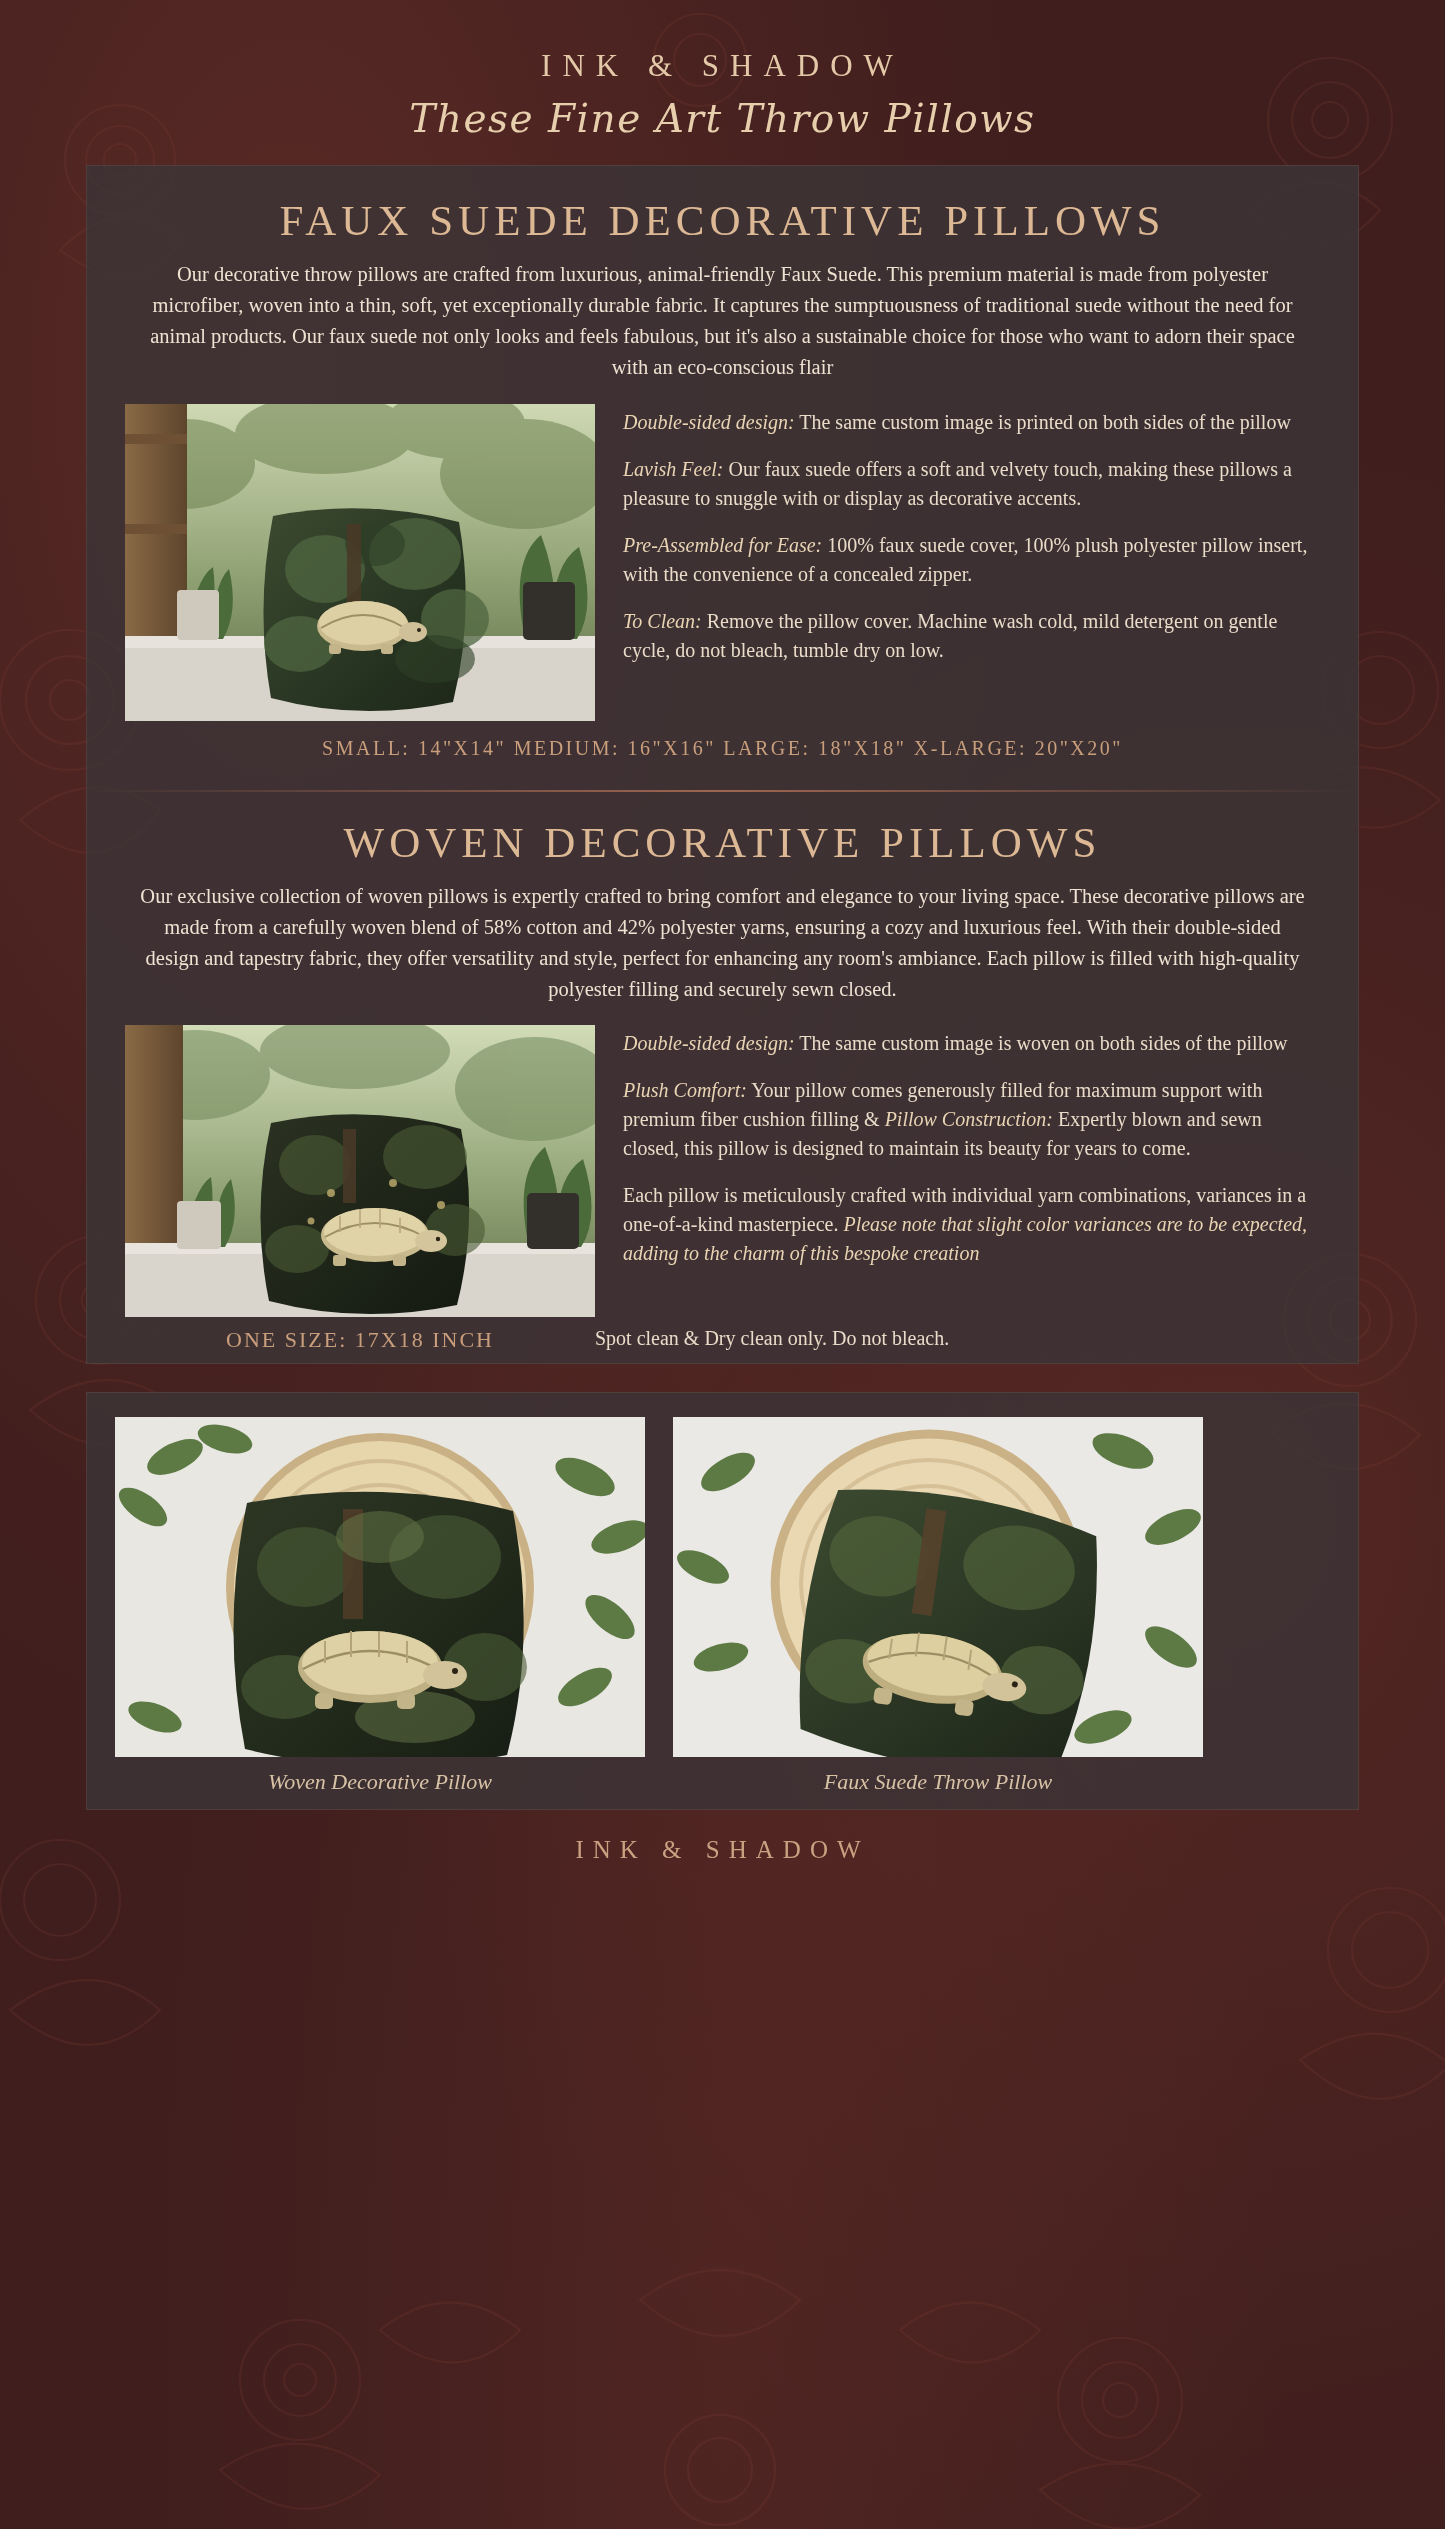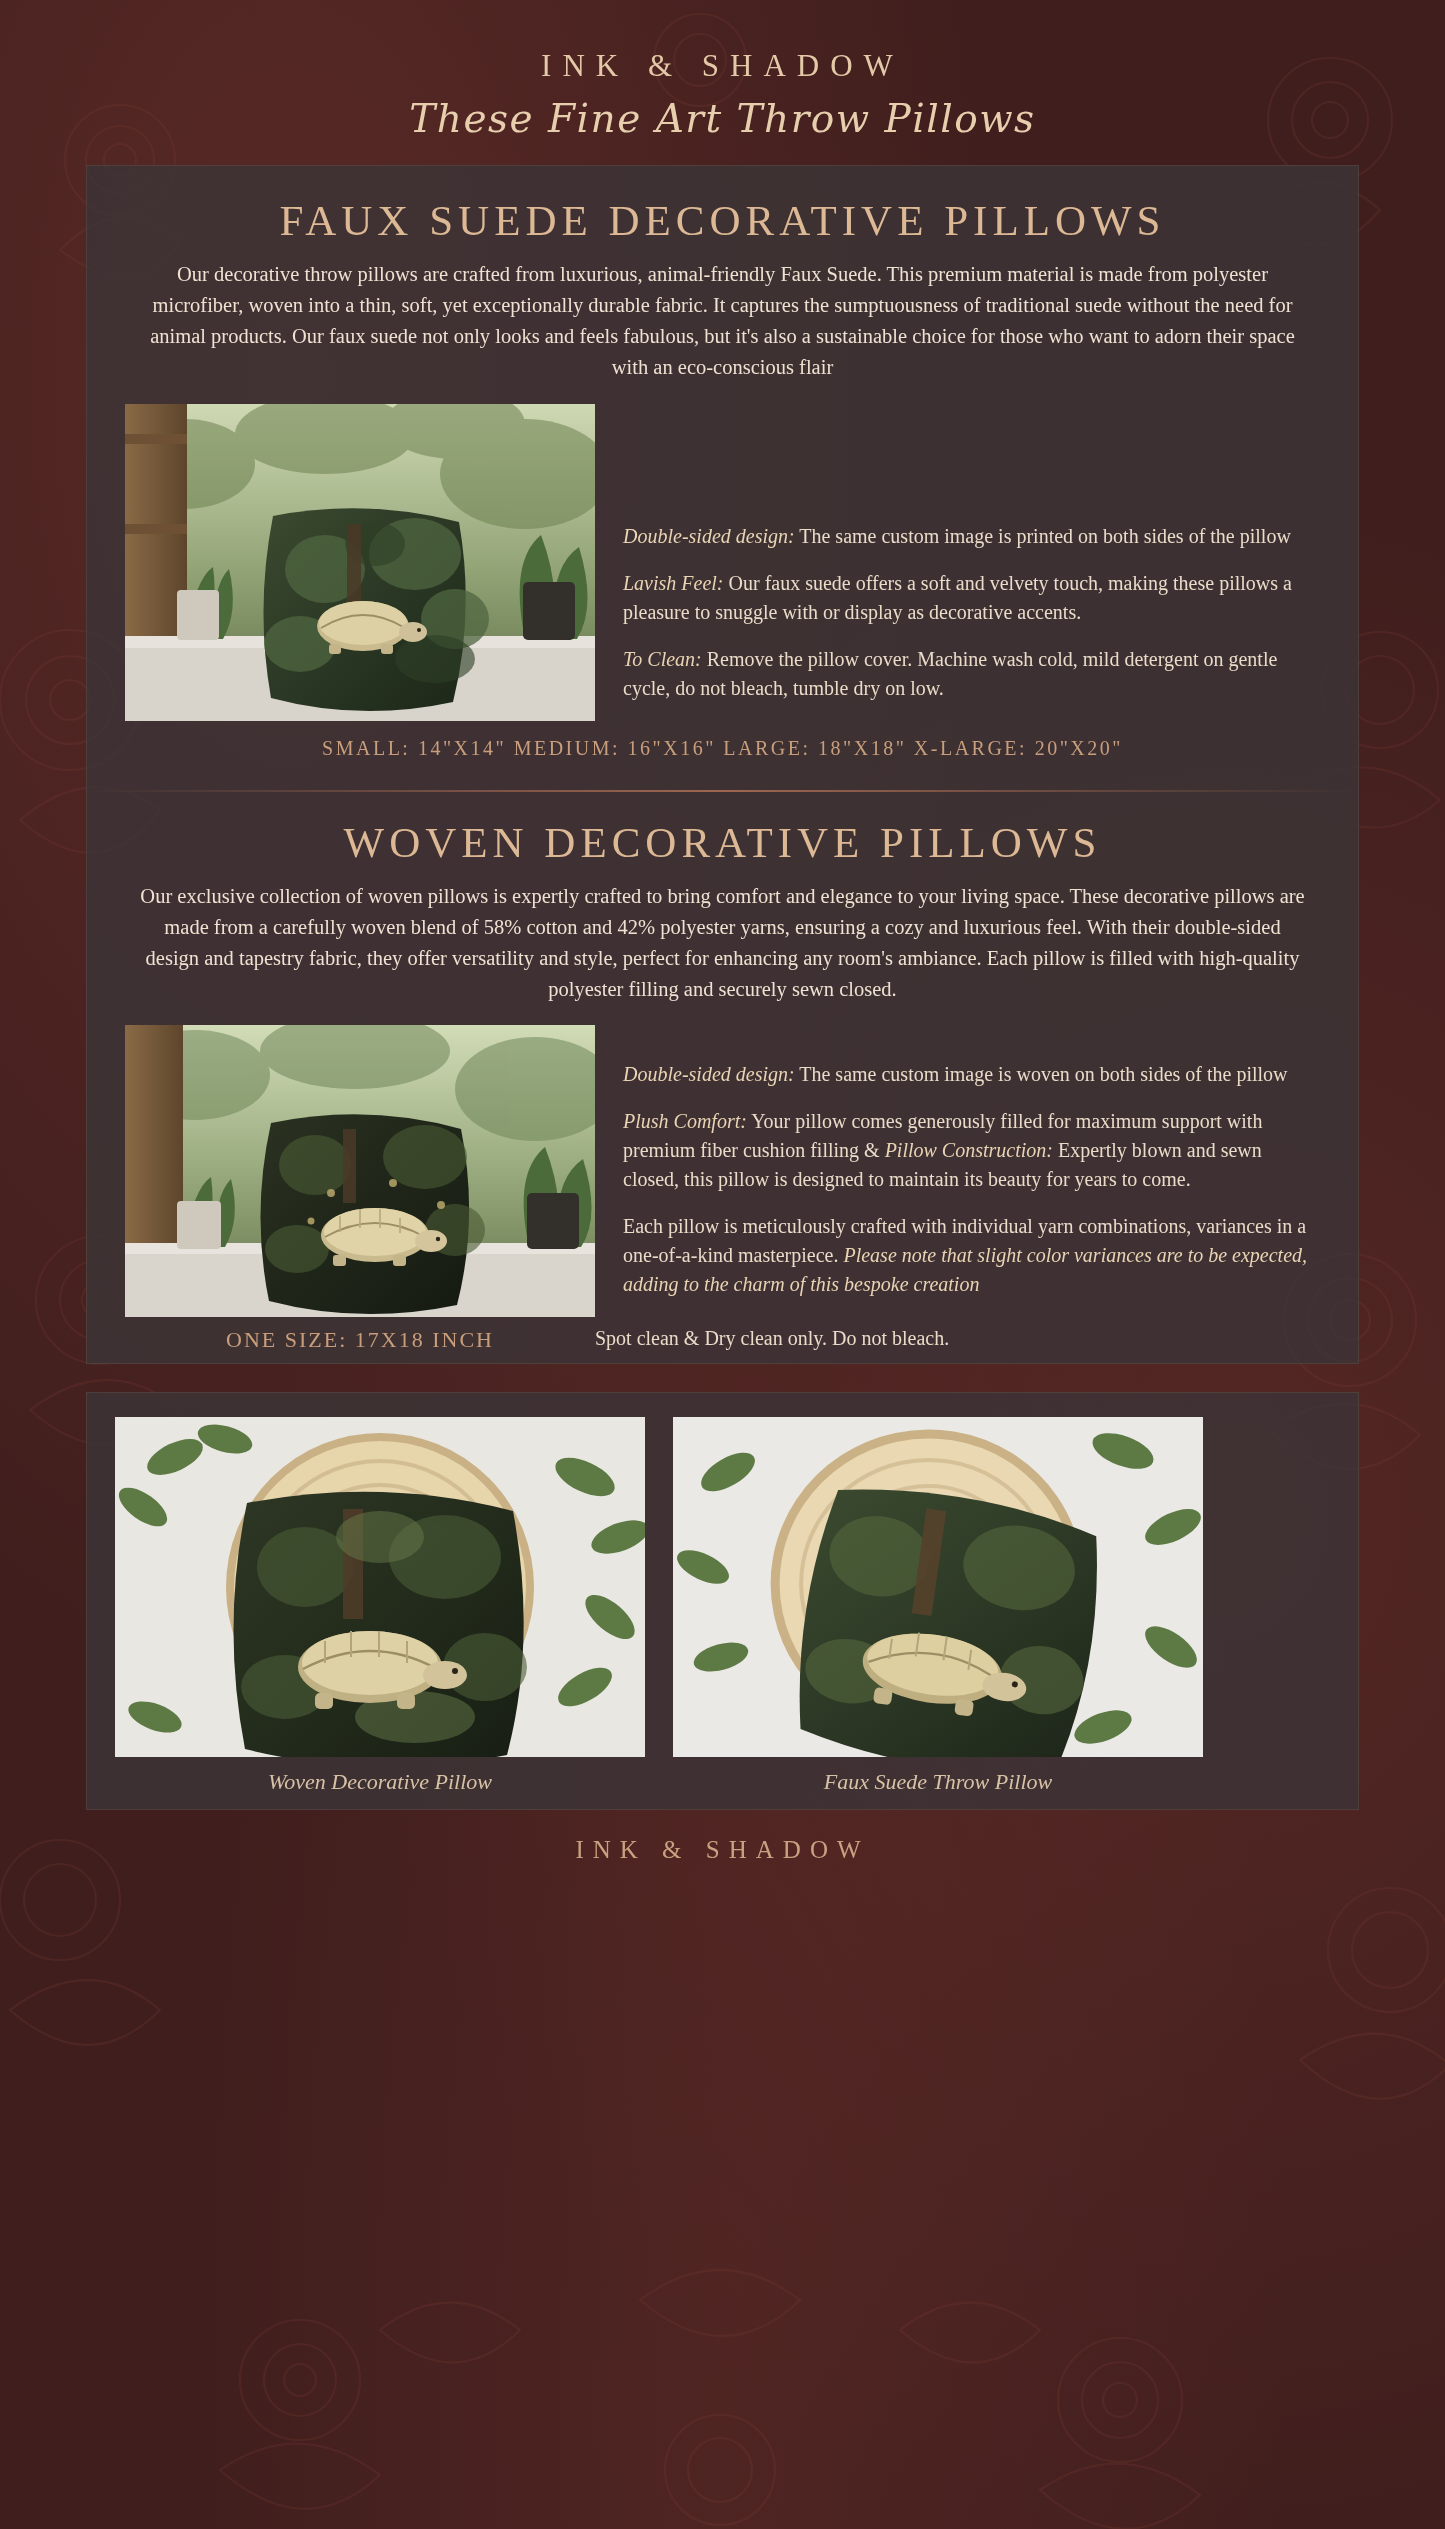--- a/index.html
+++ b/index.html
@@ -87,21 +87,21 @@
     text-align: center;
     font-size: 20.5px;
     line-height: 1.52;
     color: #efe2d2;
   }
 
   .two-col {
     display: flex;
     gap: 28px;
     margin-top: 20px;
-    align-items: flex-end;
+    align-items: flex-start;
   }
   .photo-col { width: 470px; flex: 0 0 470px; }
   .text-col { flex: 1 1 auto; padding-top: 4px; }
 
   .feature {
     margin: 0 0 18px 0;
     font-size: 20px;
     line-height: 1.45;
     color: #eadcc9;
   }
@@ -309,20 +309,23 @@
             </svg>
           </div>
         </div>
 
         <div class="text-col">
           <p class="feature">
             <span class="lead">Double-sided design:</span><span> The same custom image is printed on both sides of the pillow</span>
           </p>
           <p class="feature">
             <span class="lead">Lavish Feel:</span><span> Our faux suede offers a soft and velvety touch, making these pillows a pleasure to snuggle with or display as decorative accents.</span>
+          </p>
+          <p class="feature">
+            <span class="lead">Pre-Assembled for Ease:</span><span> 100% faux suede cover, 100% plush polyester pillow insert, with the convenience of a concealed zipper.</span>
           </p>
           <p class="feature">
             <span class="lead">To Clean:</span><span> Remove the pillow cover. Machine wash cold, mild detergent on gentle cycle, do not bleach, tumble dry on low.</span>
           </p>
         </div>
       </div>
 
       <div class="sizes">SMALL: 14"X14"  MEDIUM: 16"X16"  LARGE: 18"X18"  X-LARGE: 20"X20"</div>
     </div>
 

